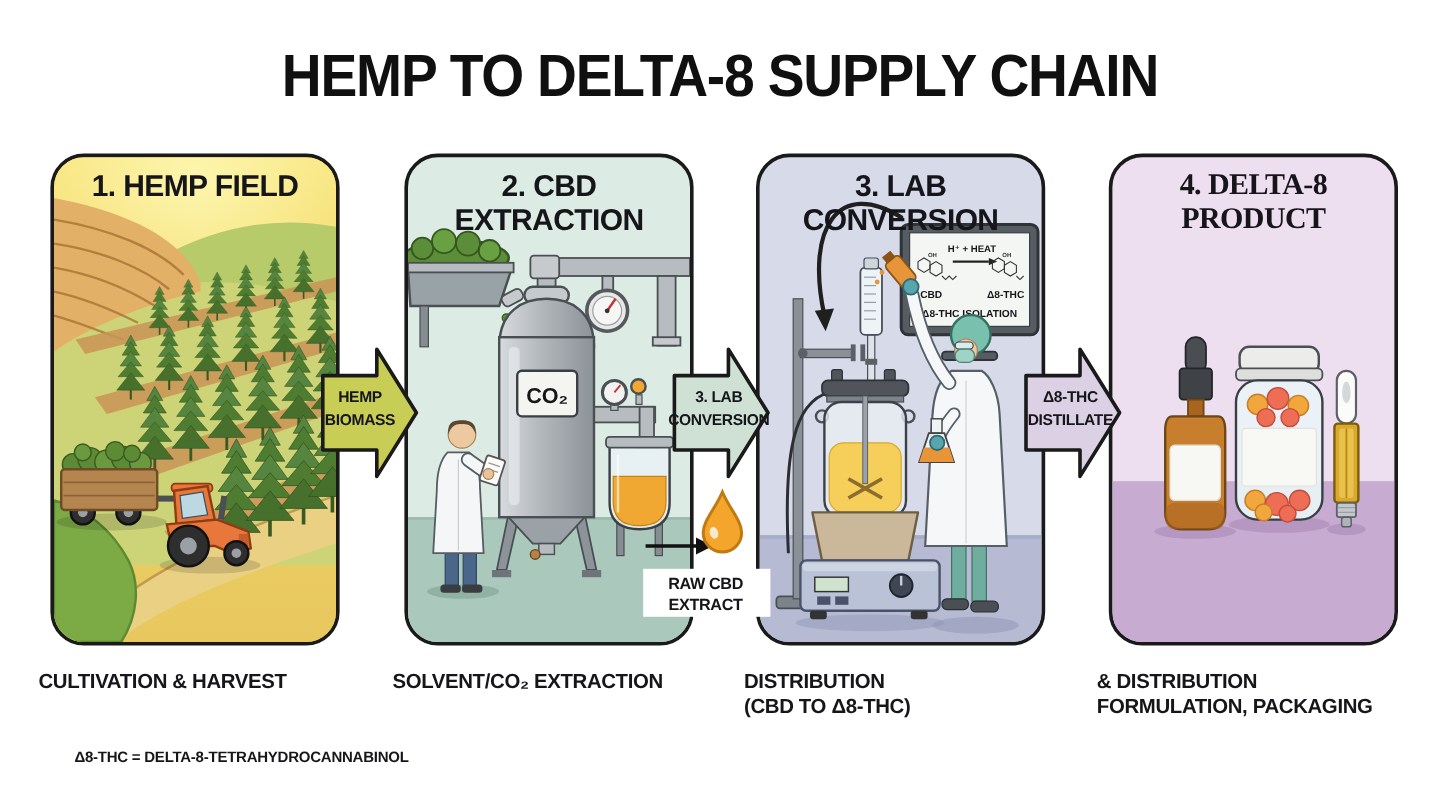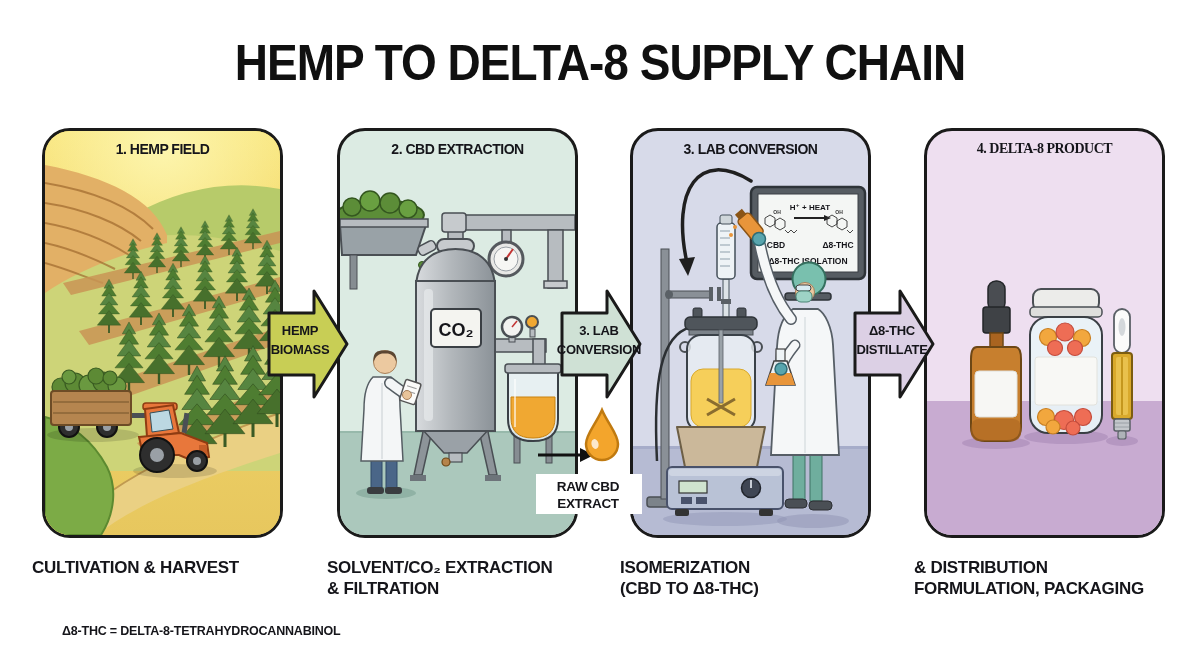--- a/index.html
+++ b/index.html
@@ -7,21 +7,21 @@
   .canvas{position:relative;width:1200px;height:637px;background:#ffffff;overflow:hidden;}
   .title{position:absolute;top:36px;left:0;width:100%;text-align:center;margin:0;
          font-size:46px;font-weight:bold;color:#101010;letter-spacing:-1px;transform:scaleY(1.08);}
   .panel{position:absolute;top:128px;width:241px;height:410px;border:3px solid #1a1a1a;
          border-radius:28px;box-sizing:border-box;overflow:hidden;}
   .p1{left:42px;background:#f2d76d;}
   .p2{left:337px;background:#dcebe3;}
   .p3{left:630px;background:#d7dae9;}
   .p4{left:924px;background:#eedff0;font-family:Liberation Serif, serif;}
   .panel h2{position:absolute;top:10px;left:0;width:100%;text-align:center;margin:0;z-index:3;
-            font-size:14px;font-weight:bold;color:#15151a;letter-spacing:-0.5px;}
+            font-size:25px;font-weight:bold;color:#15151a;letter-spacing:-0.5px;}
   .scene{position:absolute;left:0;top:0;width:235px;height:404px;}
   .flow-arrow{position:absolute;top:288px;width:82px;height:112px;z-index:5;overflow:visible;}
   .fa1{left:268px}.fa2{left:561px}.fa3{left:854px}
   .flow-arrow text{font-weight:bold;font-size:13px;fill:#15151a;text-anchor:middle;letter-spacing:-0.3px;}
   .raw-cbd{position:absolute;left:536px;top:398px;width:110px;height:122px;z-index:6;overflow:visible;}
   .raw-cbd text{font-weight:bold;font-size:13.5px;fill:#15151a;text-anchor:middle;letter-spacing:-0.3px;}
   .caption{position:absolute;top:557px;width:260px;text-align:left;font-weight:bold;font-size:17px;
            color:#15151a;line-height:21px;letter-spacing:-0.3px;}
   .cap1{left:32px}.cap2{left:327px}.cap3{left:620px}.cap4{left:914px}
   .footnote{position:absolute;left:62px;top:622px;font-weight:bold;font-size:12.5px;color:#15151a;
@@ -425,24 +425,23 @@
     <text x="52" y="93">RAW CBD</text>
     <text x="52" y="110">EXTRACT</text>
   </svg>
 
   <div class="caption cap1">
     <div>CULTIVATION &amp; HARVEST</div>
     <div></div>
   </div>
   <div class="caption cap2">
     <div>SOLVENT/CO₂ EXTRACTION</div>
-    <div>&amp; FILTRATION</div>
   </div>
   <div class="caption cap3">
-    <div>ISOMERIZATION</div>
+    <div>DISTRIBUTION</div>
     <div>(CBD TO Δ8-THC)</div>
   </div>
   <div class="caption cap4">
     <div>&amp; DISTRIBUTION</div>
     <div>FORMULATION, PACKAGING</div>
   </div>
 
   <div class="footnote">
     <div>Δ8-THC = DELTA-8-TETRAHYDROCANNABINOL</div>
   </div>

